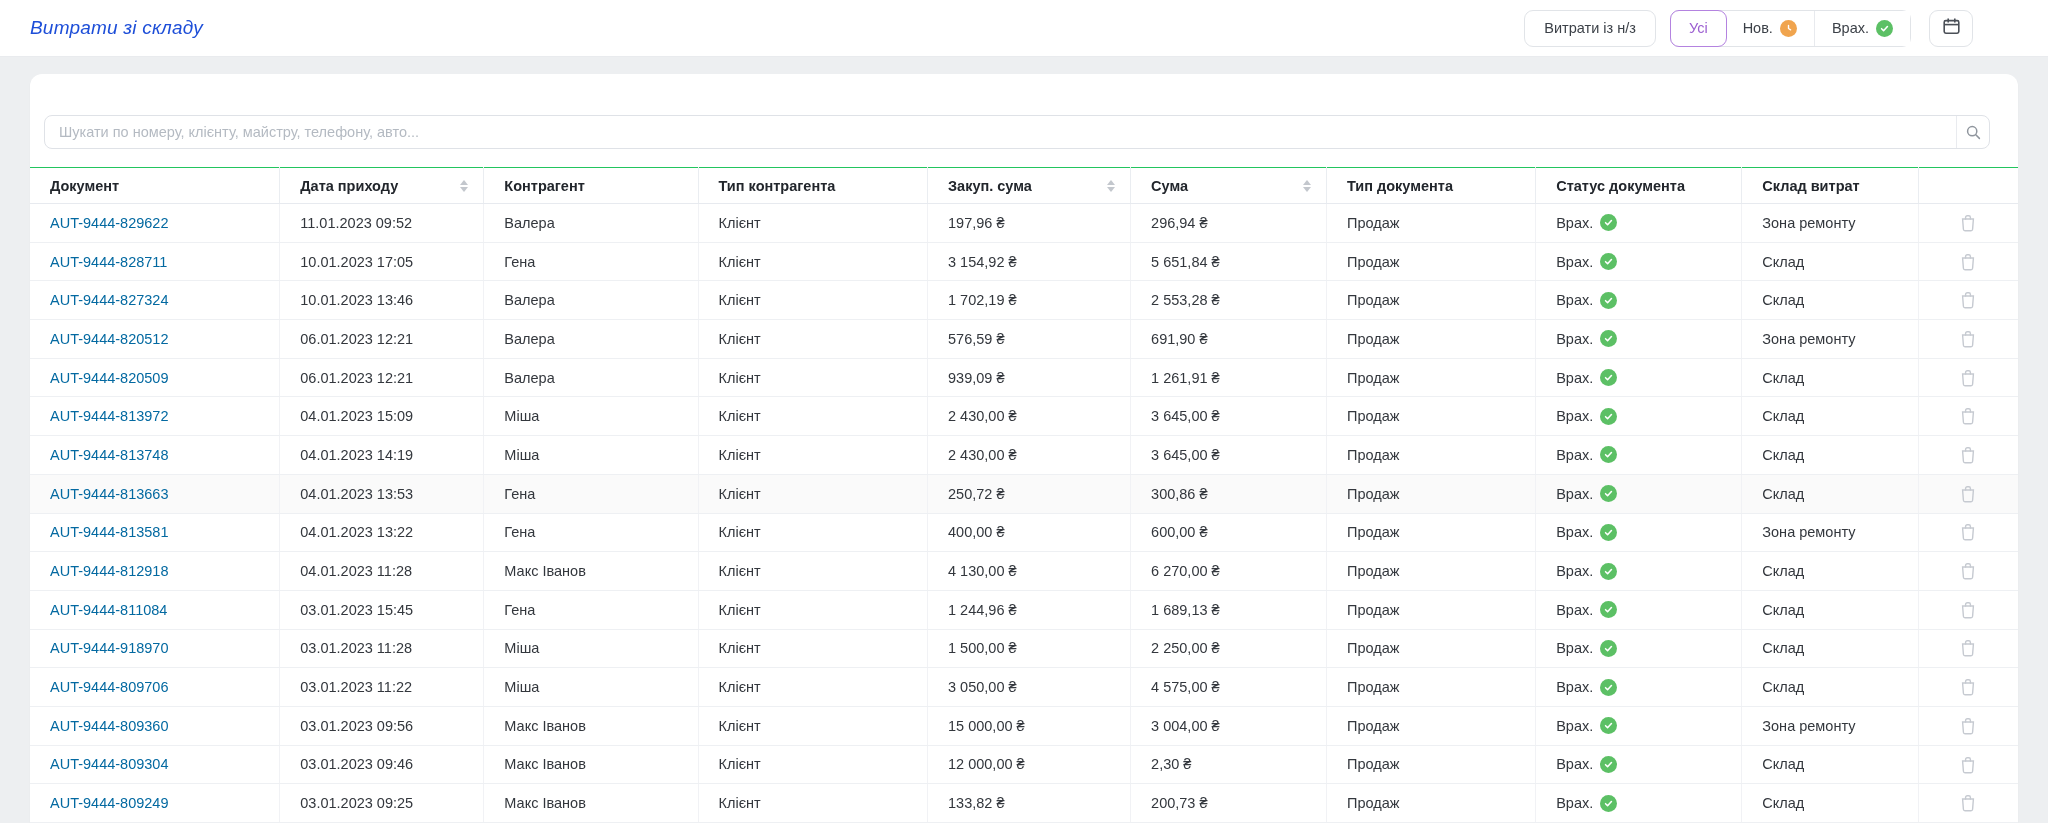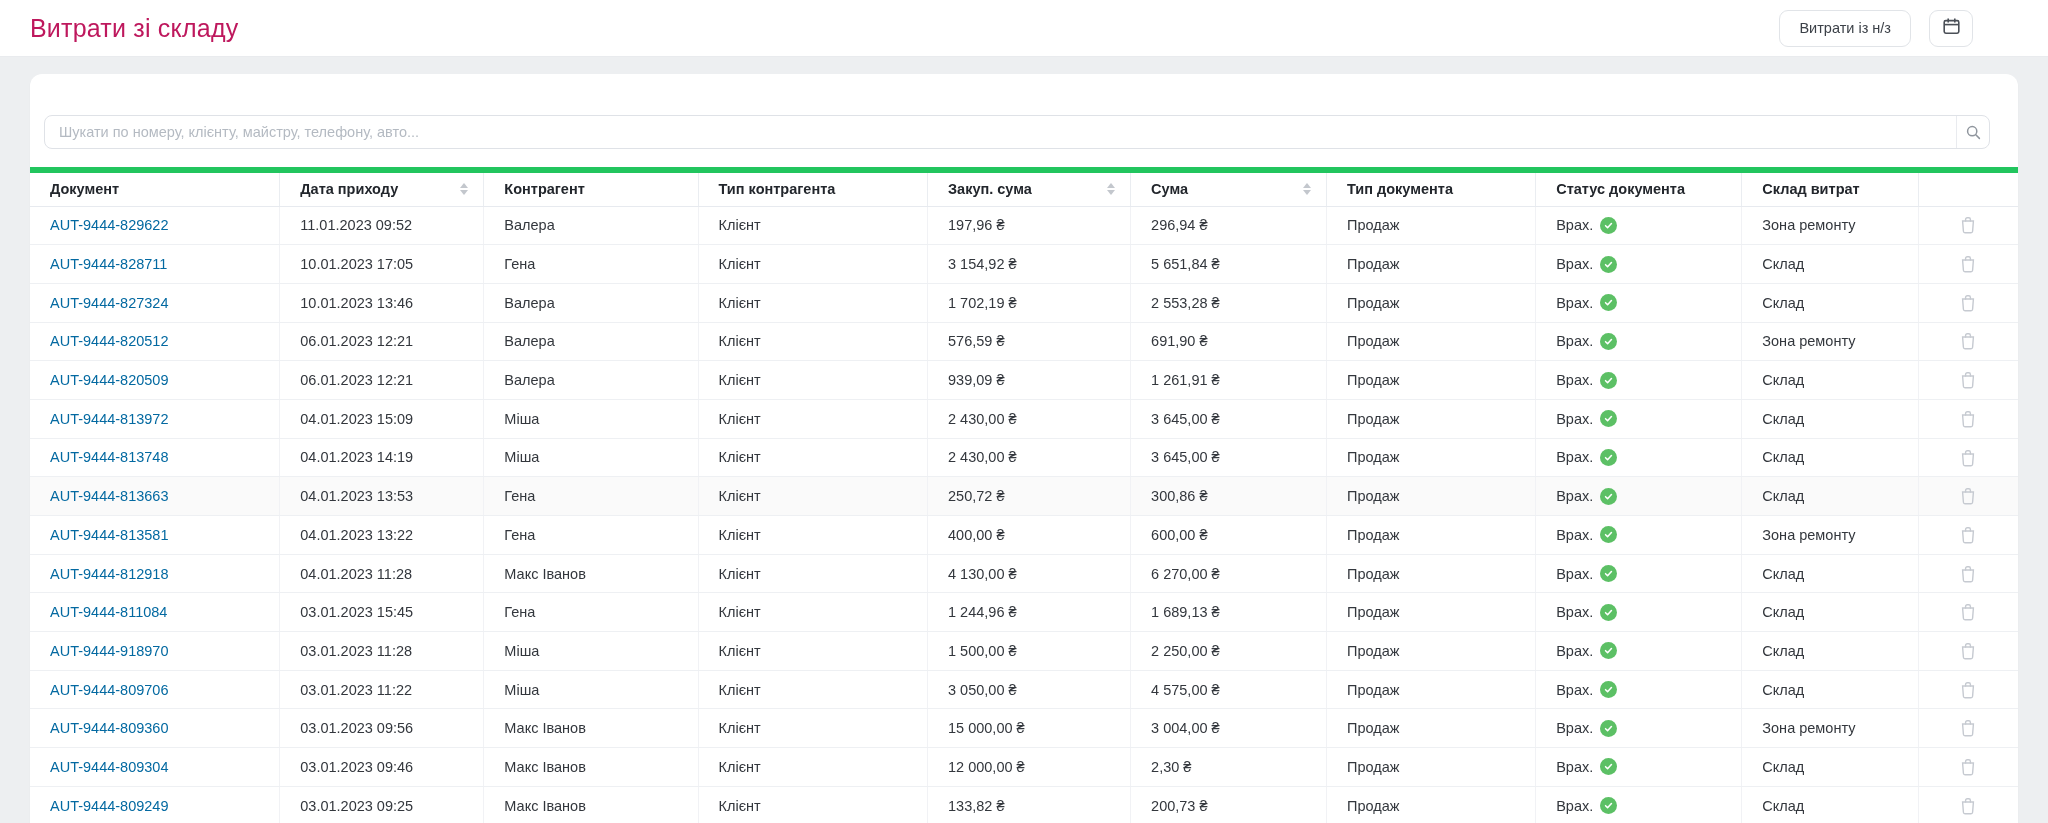--- a/index.html
+++ b/index.html
@@ -10,21 +10,21 @@
     color:#33373d;
   }
 
   
   .topbar {
     height:57px; background:#ffffff;
     display:flex; align-items:center; justify-content:space-between;
     padding:0 75px 0 30px;
     border-bottom:1px solid #e9ebee;
   }
-  .page-title { font-size:25px; font-weight:500; color:#be185d; letter-spacing:.2px; }
+  .page-title { font-size:19px; font-weight:500; color:#1d4ed8; letter-spacing:.2px;font-style:italic; }
   .topbar-right { display:flex; align-items:center; }
   .btn {
     height:37px; background:#fff; border:1px solid #e1e4e8; border-radius:9px;
     font-size:14.5px; color:#3c4148; padding:0 19px; cursor:pointer;
     font-family:inherit; display:flex; align-items:center; gap:7px;
   }
   .segmented {
     display:flex; align-items:stretch; height:37px;
     background:#fff; border:1px solid #e1e4e8; border-radius:9px;
     margin-left:14px;
@@ -71,21 +71,21 @@
   }
 
   
   table { width:100%; border-collapse:collapse; table-layout:fixed; }
   th, td {
     text-align:left; padding-left:20px; font-size:14.5px;
     white-space:nowrap; overflow:hidden;
   }
   thead th {
     height:36px; font-weight:600; color:#22262c;
-    border-top:6px solid #22c55e; border-bottom:1px solid #e7eaef;
+    border-top:1px solid #22c55e; border-bottom:1px solid #e7eaef;
     border-right:1px solid #eaedf1;
   }
   tbody td {
     height:38.7px; color:#33373d;
     border-bottom:1px solid #eef0f3; border-right:1px solid #f1f2f5;
   }
   th:last-child, td:last-child { border-right:none; }
   tr.highlighted td { background:#fafafa; }
   .doc-cell { color:#0369a1; }
 
@@ -99,20 +99,41 @@
   .trash-cell { text-align:center; padding-left:0; }
   .trash-cell svg { cursor:pointer; vertical-align:middle; }
 </style>
 </head>
 <body>
 
 <div class="topbar">
   <div class="page-title">Витрати зі складу</div>
   <div class="topbar-right">
     <button class="btn">Витрати із н/з</button>
+    <div class="segmented">
+      <button class="seg-item active">
+        <span>Усі</span>
+      </button>
+      <button class="seg-item">
+        <span>Нов.</span>
+        <span class="badge badge-orange">
+          <svg width="11" height="11" viewBox="0 0 12 12">
+              <path d="M6 2.6V6l2.3 1.5" stroke="#fff" stroke-width="1.5" fill="none" stroke-linecap="round" stroke-linejoin="round"></path>
+            </svg>
+        </span>
+      </button>
+      <button class="seg-item">
+        <span>Врах.</span>
+        <span class="badge badge-green">
+          <svg width="11" height="11" viewBox="0 0 12 12">
+              <path d="M2.8 6.2l2.2 2.2 4.2-4.6" stroke="#fff" stroke-width="1.7" fill="none" stroke-linecap="round" stroke-linejoin="round"></path>
+            </svg>
+        </span>
+      </button>
+    </div>
     <button class="btn icon-btn">
       <span>
         <svg width="19" height="19" viewBox="0 0 19 19" fill="none" stroke="#4a4f57" stroke-width="1.6">
           <rect x="2.2" y="3.6" width="14.6" height="12.6" rx="1.6"></rect>
           <path d="M2.2 7.6h14.6"></path>
           <path d="M6.2 1.4v4.2M12.8 1.4v4.2"></path>
         </svg>
       </span>
     </button>
   </div>

